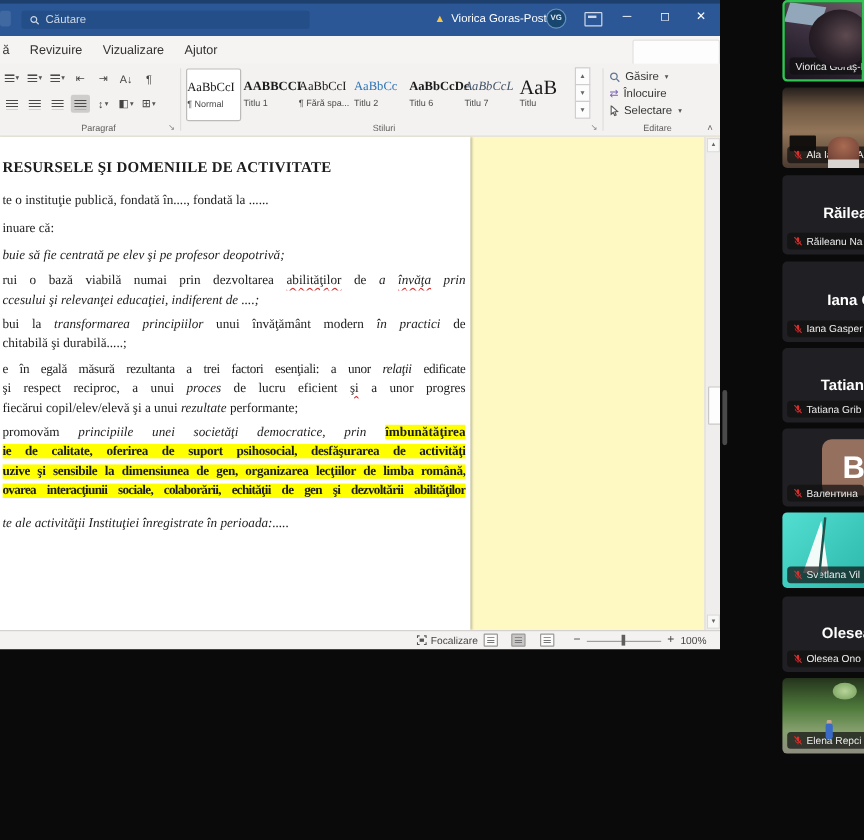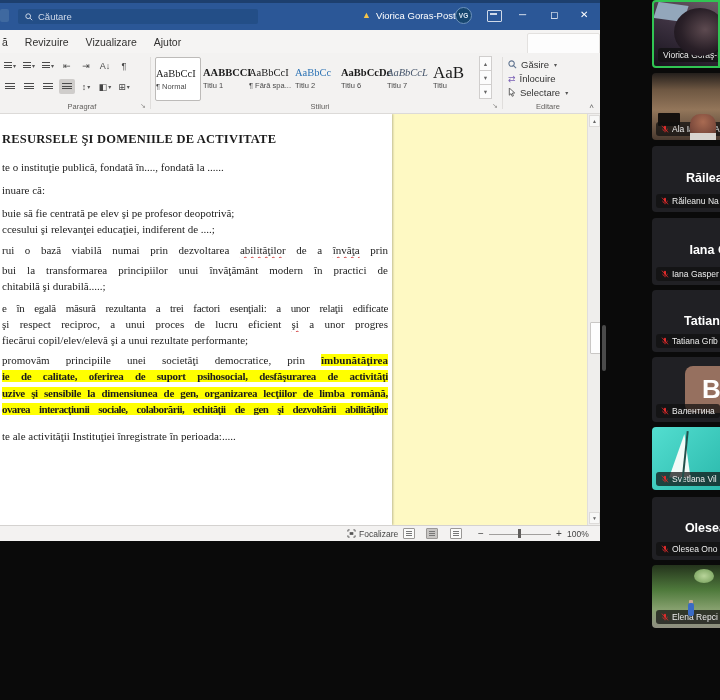--- a/index.html
+++ b/index.html
@@ -66,21 +66,21 @@
   #ribbon-collapse{position:absolute;right:6px;bottom:2px;font-size:8px;color:#666}
 
   
   #docarea{position:absolute;left:0;top:114px;width:600px;height:411px;background:#fef9c3;overflow:hidden}
   #page{position:absolute;left:0;top:0;width:392px;height:411px;background:#fff;box-shadow:1px 0 2px rgba(0,0,0,.25)}
   #doc-lines{position:absolute;left:2px;top:0;width:386px;font-family:"Liberation Serif","DejaVu Serif",serif;
              font-size:11px;color:#1c1c1c}
   .line{line-height:16.2px;min-height:16.2px;overflow:hidden}
   .line.j{text-align:justify;text-align-last:justify}
   .line.heading{font-size:12.5px;font-weight:bold;letter-spacing:.2px}
-  .seg-i{}
+  .seg-i{font-style:italic}
   .seg-b{font-weight:bold}
   .seg-hl{background:#ffff00}
   .seg-sq{text-decoration-line:underline;text-decoration-style:wavy;text-decoration-color:#d03a3a;text-decoration-thickness:1px;text-underline-offset:2px}
 
   
   #doc-scroll{position:absolute;right:0;top:0;width:13px;height:411px;background:#efeeec;border-left:1px solid #e0dedc;box-sizing:border-box}
   .scr-arrow{position:absolute;left:1px;width:11px;height:12px;background:#f8f8f7;border:1px solid #dddbd9;box-sizing:border-box;
              font-size:5px;color:#666;text-align:center;line-height:10px}
   #doc-thumb{position:absolute;left:1.5px;top:208px;width:10px;height:30px;background:#fdfdfd;border:1px solid #c9c7c5;border-radius:1px}
 
@@ -288,22 +288,22 @@
     <span id="ribbon-collapse">˄</span>
   </div>
 
   <div id="docarea">
     <div id="page">
       <div id="doc-lines">
           <div class="line heading" style="margin-top: 17px;"><span class="seg-b">RESURSELE ŞI DOMENIILE DE ACTIVITATE</span></div>
           <div class="line" style="margin-top: 12px;"><span>te o instituţie publică, fondată în...., fondată la ......</span></div>
           <div class="line" style="margin-top: 7px;"><span>inuare că:</span></div>
           <div class="line" style="margin-top: 6px;"><span class="seg-i">buie să fie centrată pe elev şi pe profesor deopotrivă;</span></div>
+          <div class="line j" style="margin-top: 5px;"><span>rui o bază viabilă numai prin dezvoltarea </span><span class="seg-sq">abilităţilor</span><span> de </span><span class="seg-i">a </span><span class="seg-i seg-sq">învăţa</span><span class="seg-i"> prin</span></div>
           <div class="line"><span class="seg-i">ccesului şi relevanţei educaţiei, indiferent  de ....;</span></div>
-          <div class="line j" style="margin-top: 5px;"><span>rui o bază viabilă numai prin dezvoltarea </span><span class="seg-sq">abilităţilor</span><span> de </span><span class="seg-i">a </span><span class="seg-i seg-sq">învăţa</span><span class="seg-i"> prin</span></div>
           <div class="line j" style="margin-top: 4px;"><span>bui la </span><span class="seg-i">transformarea principiilor</span><span> unui învăţământ modern </span><span class="seg-i">în practici</span><span> de</span></div>
           <div class="line"><span>chitabilă şi durabilă.....;</span></div>
           <div class="line j" style="margin-top: 5px; letter-spacing: -0.3px;"><span>e în egală măsură rezultanta a trei factori esenţiali: a unor </span><span class="seg-i">relaţii</span><span> edificate</span></div>
           <div class="line j"><span> şi respect reciproc, a unui </span><span class="seg-i">proces</span><span> de lucru eficient </span><span class="seg-sq">şi</span><span> a unor progres</span></div>
           <div class="line"><span>fiecărui copil/elev/elevă şi a unui </span><span class="seg-i">rezultate</span><span> performante;</span></div>
           <div class="line j" style="margin-top: 4px;"><span>promovăm </span><span class="seg-i">principiile unei societăţi democratice, prin </span><span class="seg-b seg-hl">îmbunătăţirea</span></div>
           <div class="line j" style="letter-spacing: -0.3px;"><span class="seg-b seg-hl">ie de calitate, oferirea de suport psihosocial, desfăşurarea de activităţi</span></div>
           <div class="line j" style="letter-spacing: -0.3px;"><span class="seg-b seg-hl">uzive şi sensibile la dimensiunea de gen, organizarea lecţiilor de limba română,</span></div>
           <div class="line j" style="letter-spacing: -0.6px;"><span class="seg-b seg-hl">ovarea interacţiunii sociale, colaborării, echităţii de gen şi dezvoltării abilităţilor</span></div>
           <div class="line" style="margin-top: 11px;"><span class="seg-i">te ale activităţii Instituţiei înregistrate în perioada:.....</span></div>

